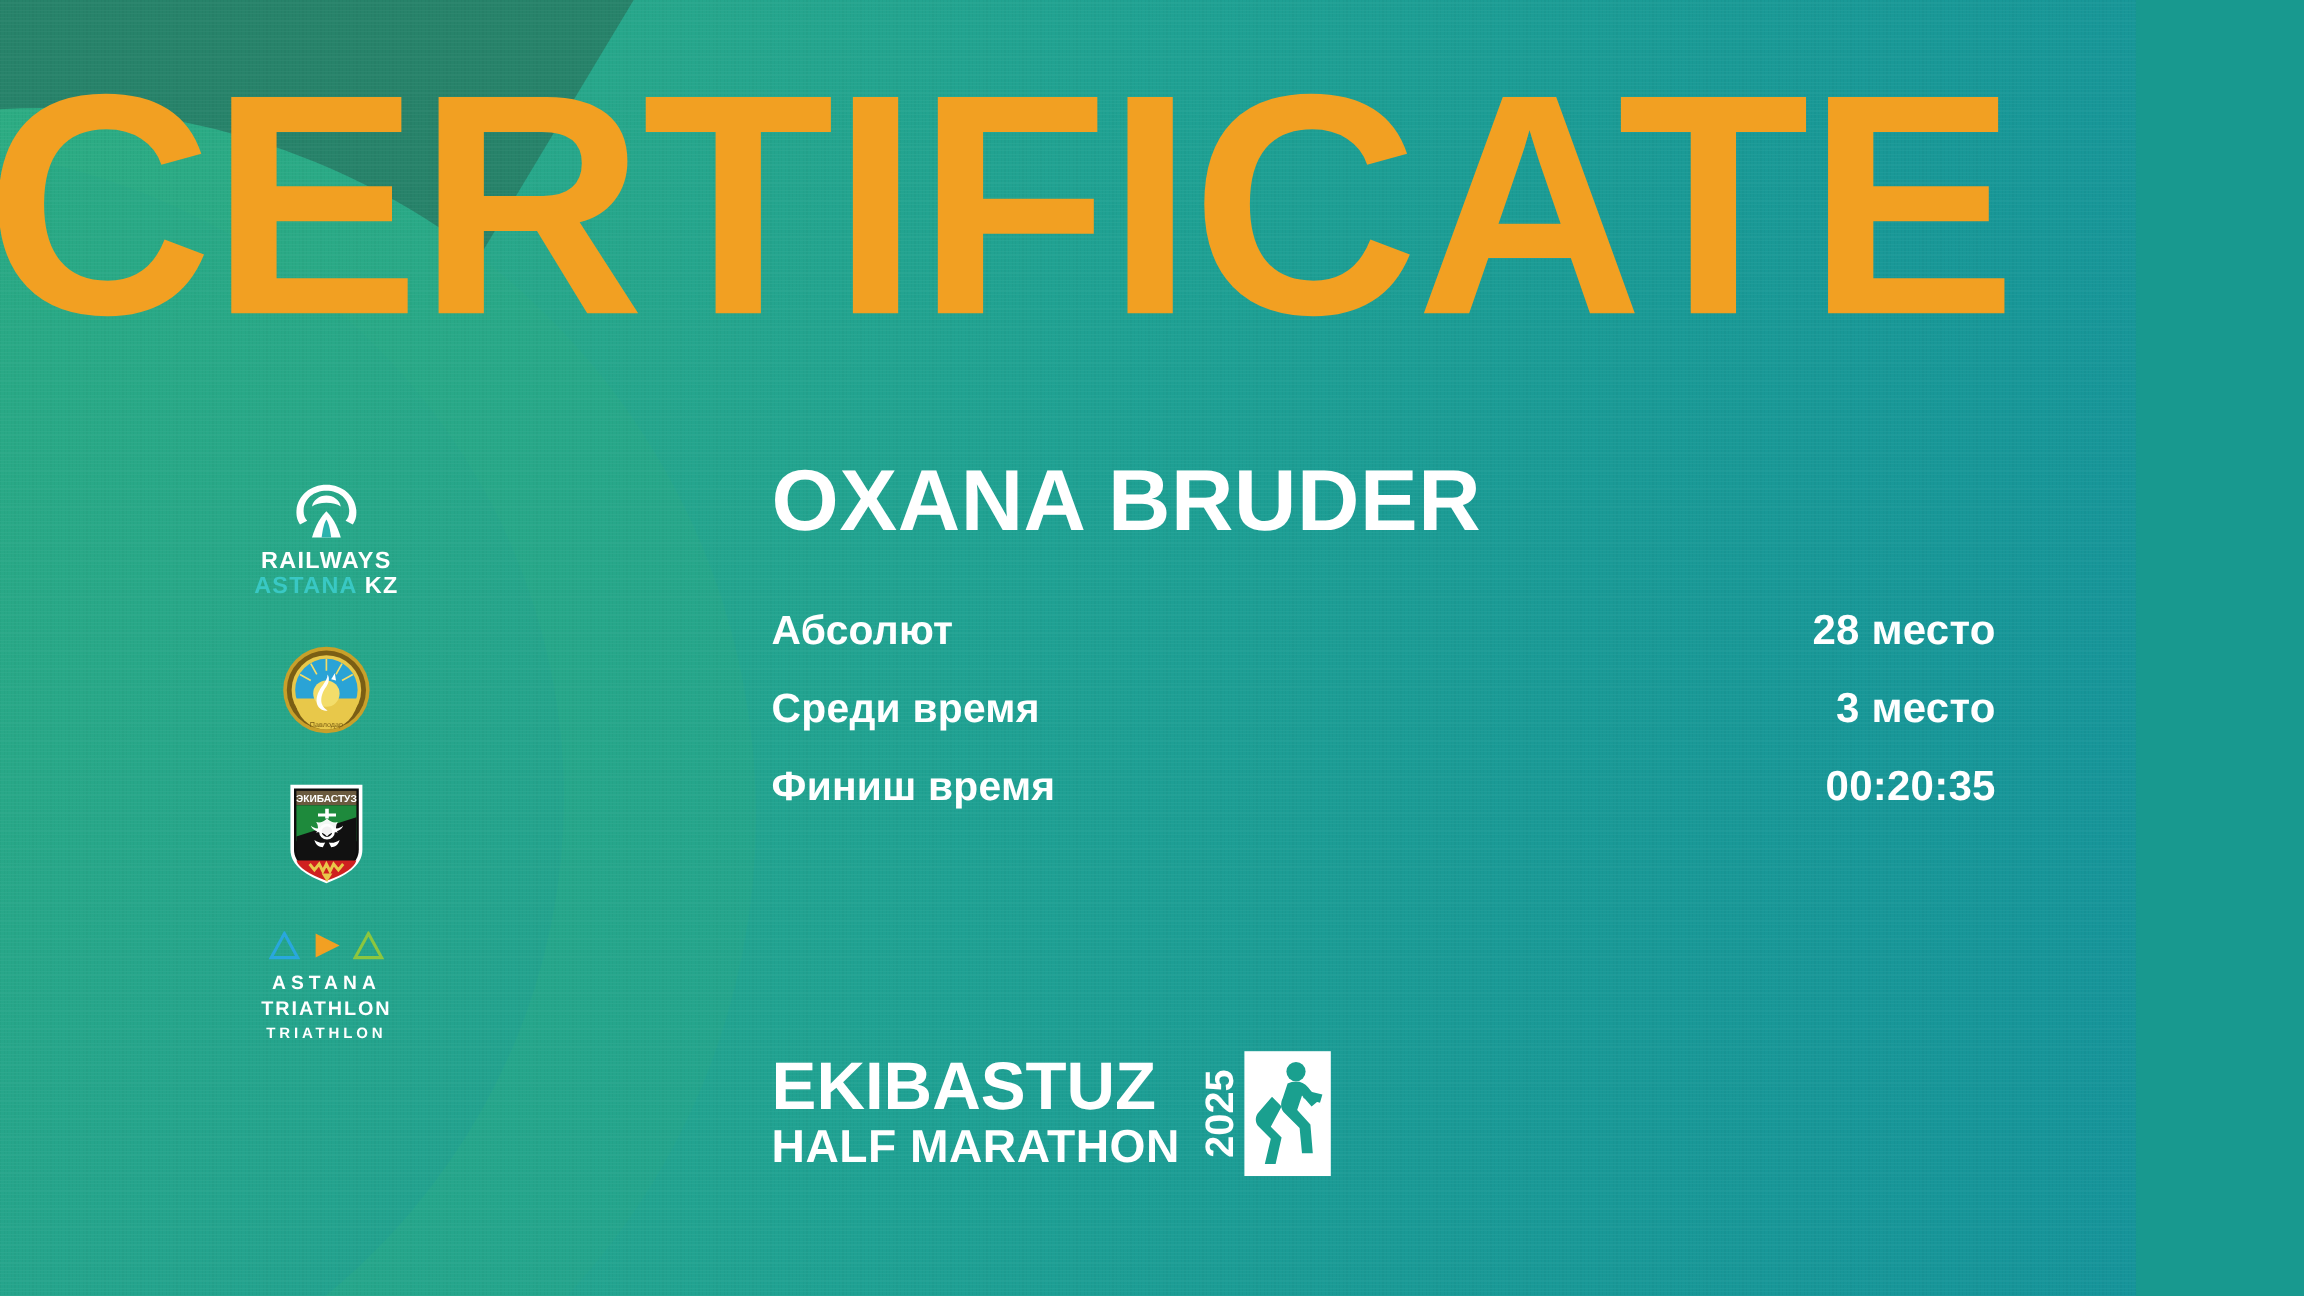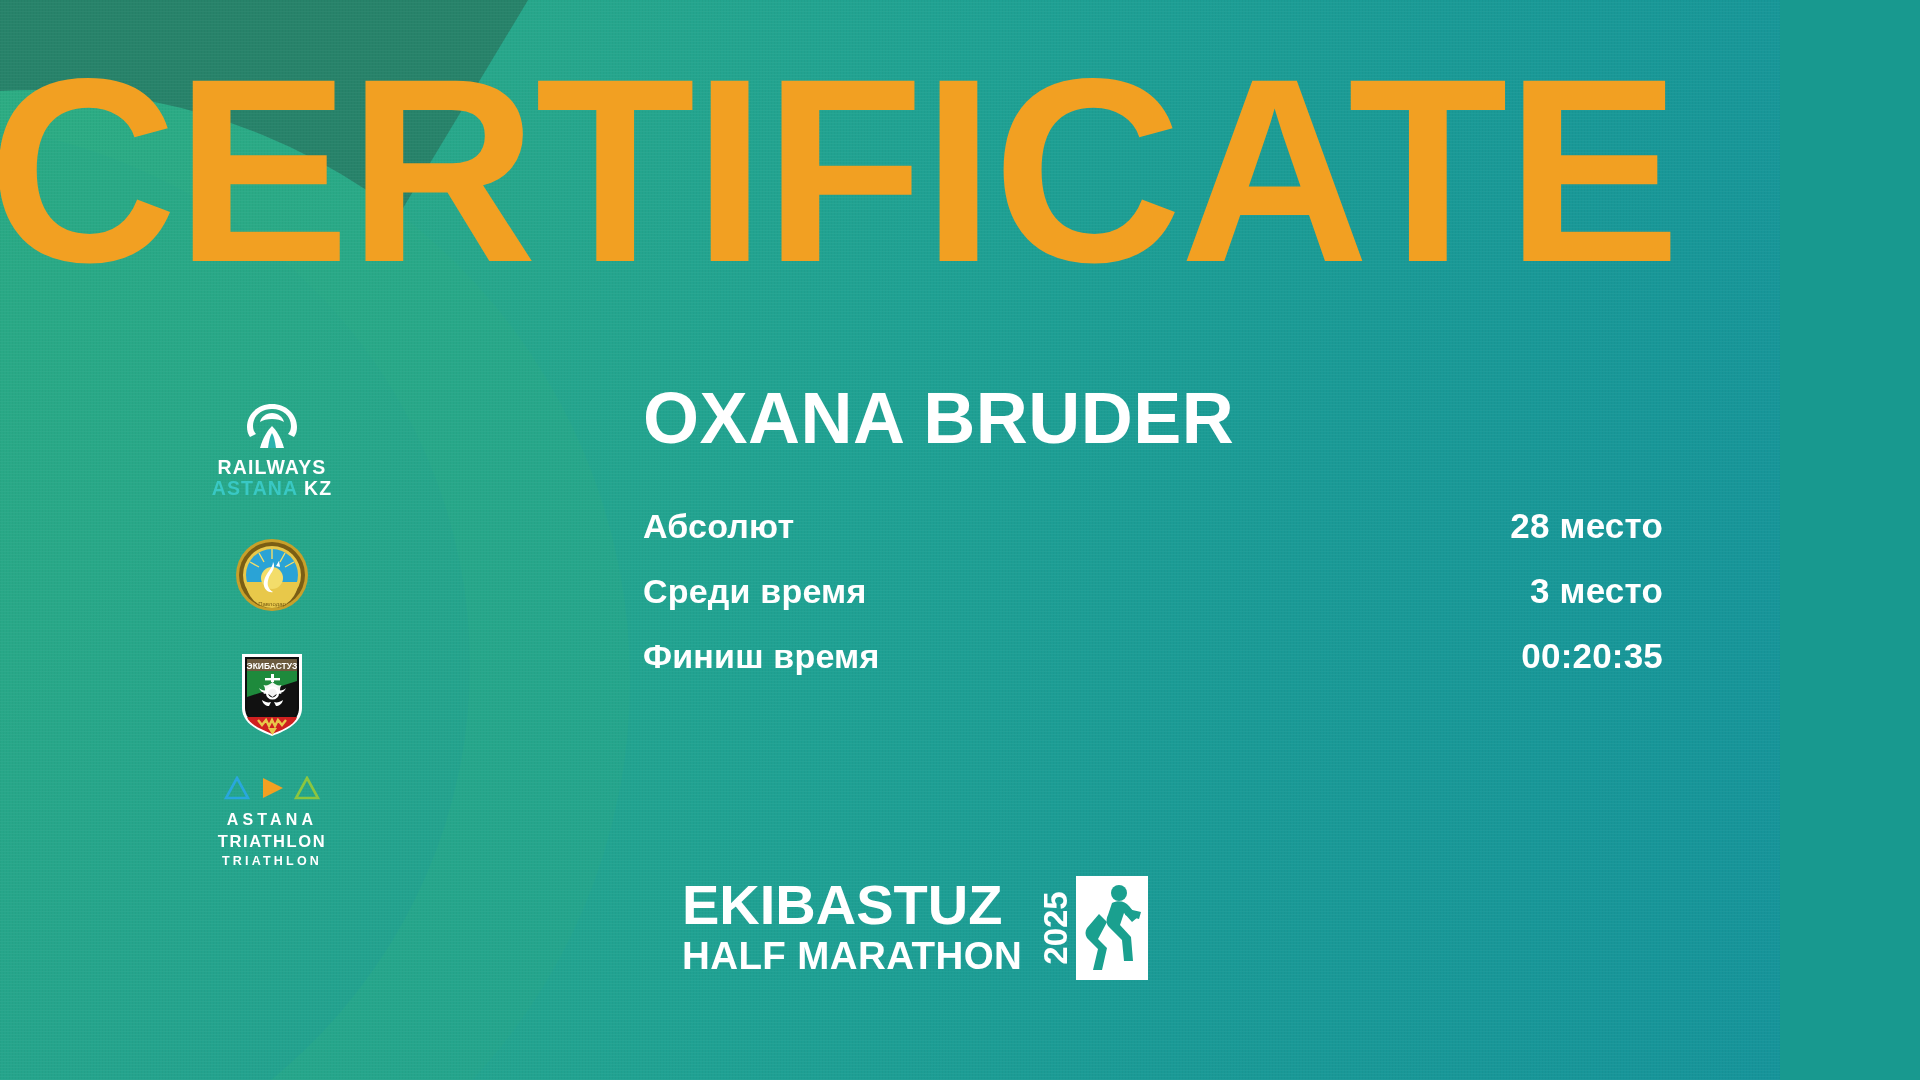--- a/index.html
+++ b/index.html
@@ -136,21 +136,20 @@
     white-space:nowrap;
     text-align:right;
   }
 
   
   .event-logo {
     position:absolute;
     left:643px; top:876px;
     display:flex; align-items:center;
     z-index:6;
-    margin-left:39px;
   }
   .ev-left { display:flex; flex-direction:column; justify-content:center; }
   .ev-top {
     color:#ffffff; font-size:56px; font-weight:bold;
     letter-spacing:0px; line-height:.94;
   }
   .ev-bottom {
     color:#ffffff; font-size:38.5px; font-weight:bold;
     letter-spacing:.4px; line-height:1.05; margin-top:4px;
   }

